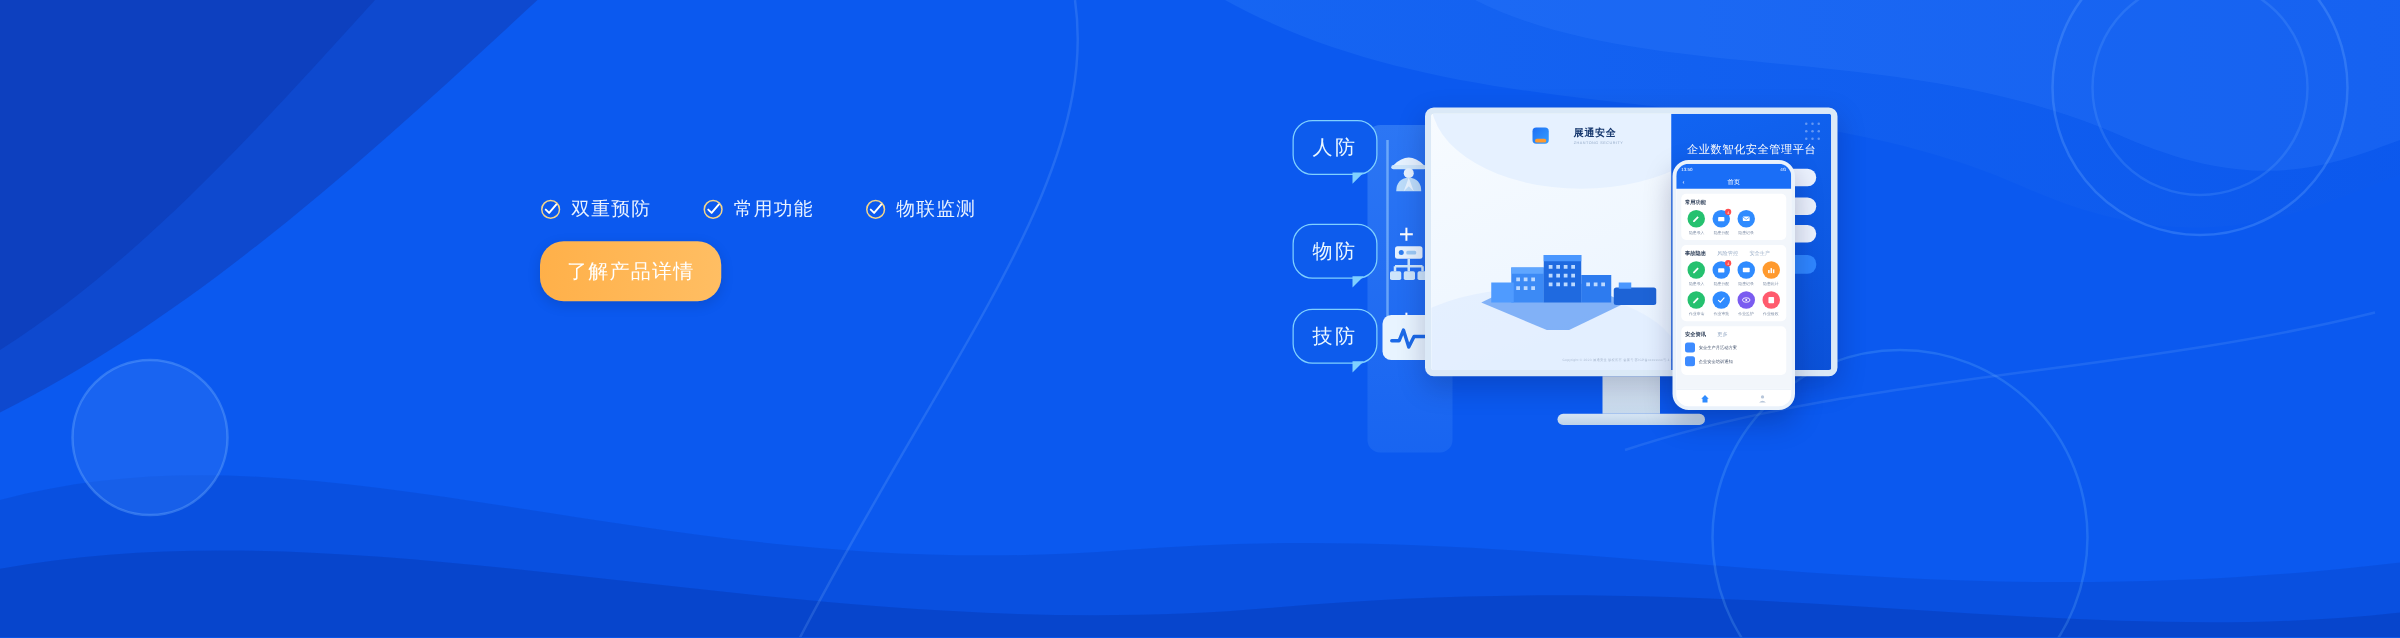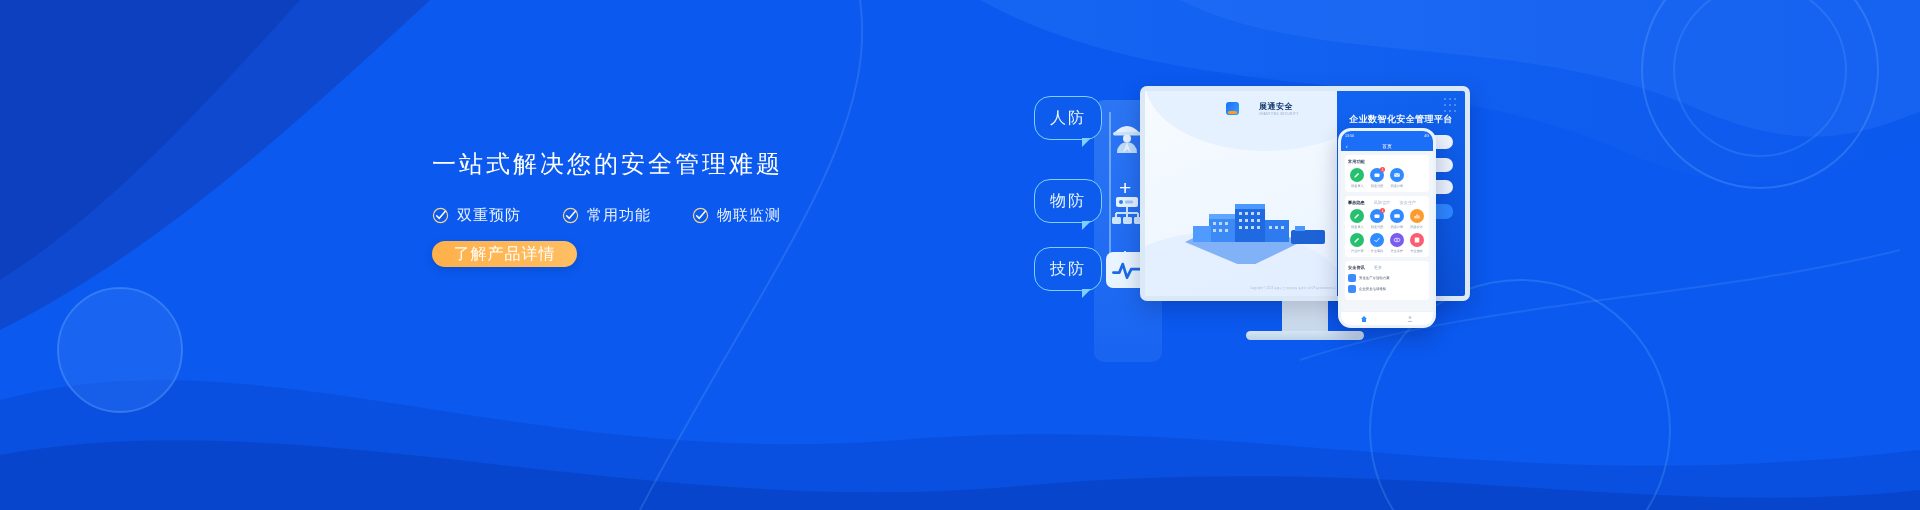--- a/index.html
+++ b/index.html
@@ -23,21 +23,21 @@
   .subtitle {
     margin-top:16px; font-size:24px; color:#ffffff; letter-spacing:3px;
     white-space:nowrap; font-weight:400;
   }
   .features { margin-top:26px; width:390px; }
   .frow { display:flex; margin-bottom:14px; }
   .fitem { display:flex; align-items:center; width:130px; }
   .fitem .lbl { font-size:15px; color:#eaf3ff; letter-spacing:1px; white-space:nowrap;}
   .chk { width:17px; height:17px; margin-right:8px; flex:0 0 auto; }
   .cta {
-    margin-top:16px; width:145px; height:26px; border-radius:19px;
+    margin-top:16px; width:145px; height:48px; border-radius:19px;
     background:linear-gradient(92deg,#ffb049,#ffbe63);
     display:flex; align-items:center; justify-content:center;
     color:#fff; font-size:16px; letter-spacing:1px; cursor:pointer;
     border:none; font-weight:500;
     box-shadow:0 3px 10px rgba(0,0,0,.13);
   }
 
   
   .art { position:absolute; left:1020px; top:0; width:900px; height:510px; }
 
@@ -83,21 +83,21 @@
   .scr-logo .txt{ font-size:8px;font-weight:bold;color:#17386e;letter-spacing:.5px;}
   .scr-logo .sub{ font-size:3px;color:#93a9c6;letter-spacing:.4px;}
   .city{ position:absolute; left:28px; bottom:32px; width:180px;height:78px; }
   .scr-foot{ position:absolute; left:0; right:0; bottom:6px; text-align:center; font-size:2.6px; color:#aab9cf; letter-spacing:.2px;}
 
   .loginpane{
     position:absolute; right:0; top:0; width:128px; height:100%;
     background:linear-gradient(160deg,#1164f2,#0b51d8);
     padding:22px 12px 0 12px;
   }
-  .lp-title{ font-size:9px;color:#ffffff;font-weight:bold;text-align:center;letter-spacing:.4px; white-space:nowrap; }
+  .lp-title{ font-size:9px;color:#ffffff;font-weight:normal;text-align:right;letter-spacing:.4px; white-space:nowrap; }
   .lp-field{
     margin-top:9px;height:14px;background:rgba(255,255,255,.92);border-radius:7px;
     display:flex;align-items:center;padding:0 6px;gap:4px;
   }
   .lp-field .fi{ width:7px;height:7px;flex:0 0 auto;}
   .lp-field .ph{ font-size:4.6px;color:#9fb4cf; }
   .lp-row{ margin-top:8px; display:flex; gap:5px; align-items:center;}
   .lp-row .cap{ flex:1;height:14px;background:rgba(255,255,255,.92);border-radius:7px;display:flex;align-items:center;justify-content:center;font-size:4.4px;color:#9fb4cf;}
   .lp-row .slide{ width:34px;height:14px;background:rgba(255,255,255,.32);border-radius:7px;position:relative;}
   .lp-row .slide .knob{position:absolute;left:1px;top:1px;width:12px;height:12px;border-radius:50%;background:#fff;color:#2b7cf6;font-size:6px;display:flex;align-items:center;justify-content:center;}
@@ -160,21 +160,20 @@
     <circle cx="1760" cy="70" r="118" fill="none" stroke="#6aa8ff" stroke-opacity=".30" stroke-width="2"></circle>
     <circle cx="1760" cy="70" r="86" fill="none" stroke="#6aa8ff" stroke-opacity=".22" stroke-width="2"></circle>
     <circle cx="120" cy="350" r="62" fill="#2a72f4" opacity=".45"></circle>
     <circle cx="120" cy="350" r="62" fill="none" stroke="#79b4ff" stroke-opacity=".35" stroke-width="2"></circle>
     <circle cx="1520" cy="430" r="150" fill="none" stroke="#7fc6ff" stroke-opacity=".20" stroke-width="2"></circle>
     <path d="M860,0 C880,140 760,280 640,510" fill="none" stroke="#8fc4ff" stroke-opacity=".18" stroke-width="2"></path>
     <path d="M1900,250 C1700,300 1480,300 1300,360" fill="none" stroke="#8fc4ff" stroke-opacity=".15" stroke-width="2"></path>
   </svg>
 
   <div class="copy">
-    <div class="subtitle">一站式解决您的安全管理难题</div>
 
     <div class="features">
       <div class="frow">
         <div class="fitem">
           <svg class="chk" viewBox="0 0 24 24">
             <circle cx="12" cy="12" r="10" fill="none" stroke="#f3d58a" stroke-width="1.7"></circle>
             <path d="M6.5 12.3 L10.3 16 L18.5 6.4" fill="none" stroke="#ffffff" stroke-width="2.2" stroke-linecap="round" stroke-linejoin="round"></path>
           </svg>
           <span class="lbl">双重预防</span>
         </div>

